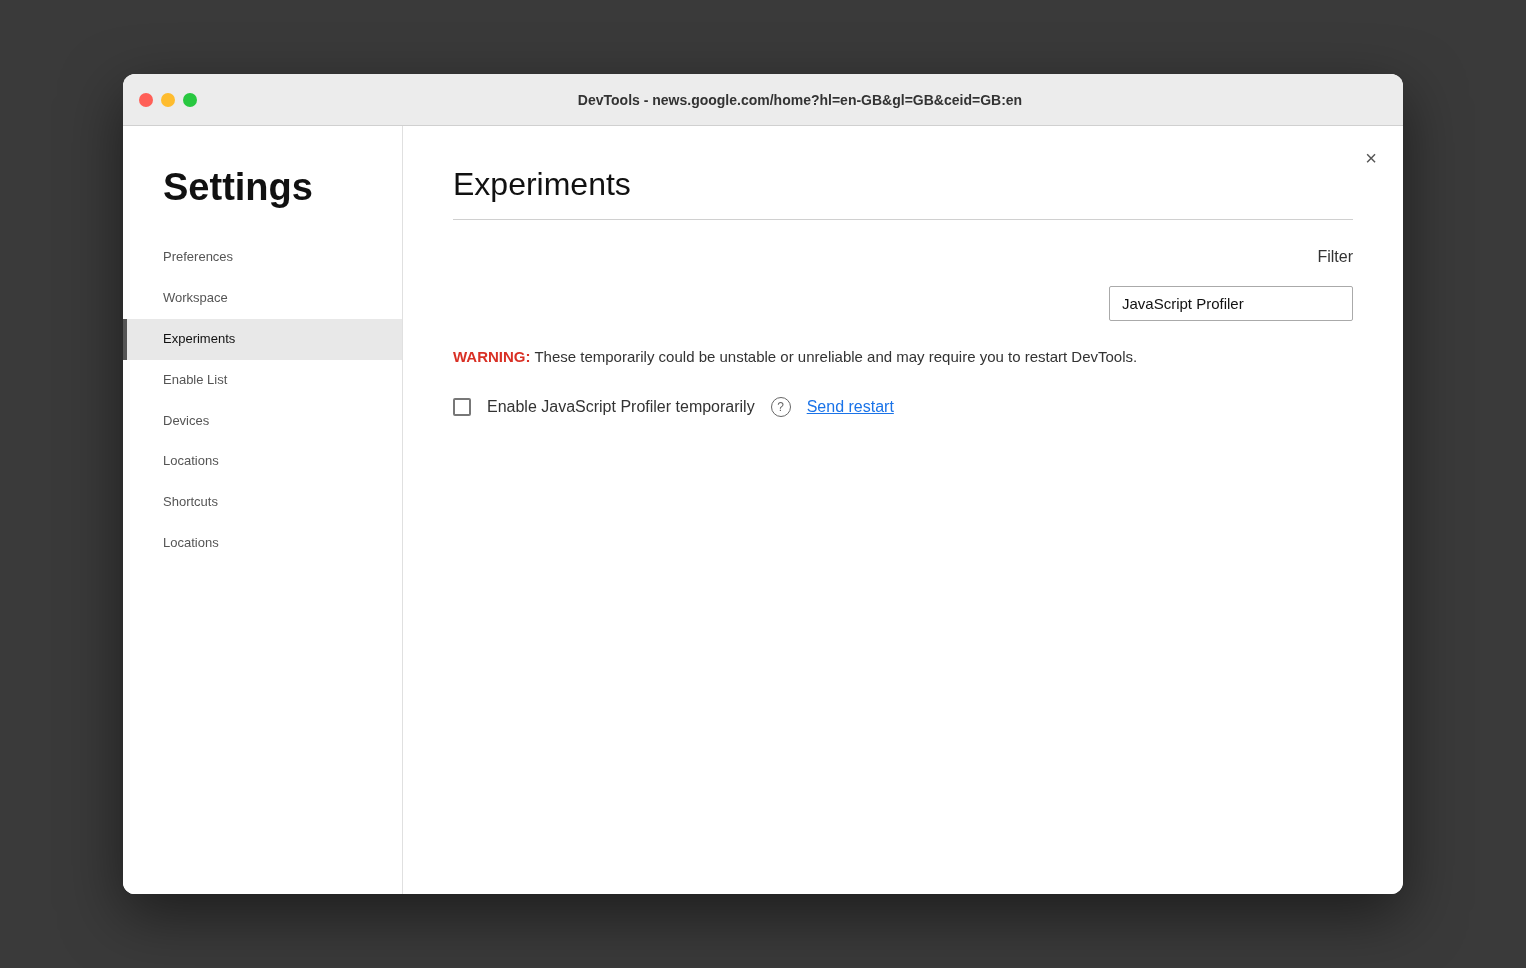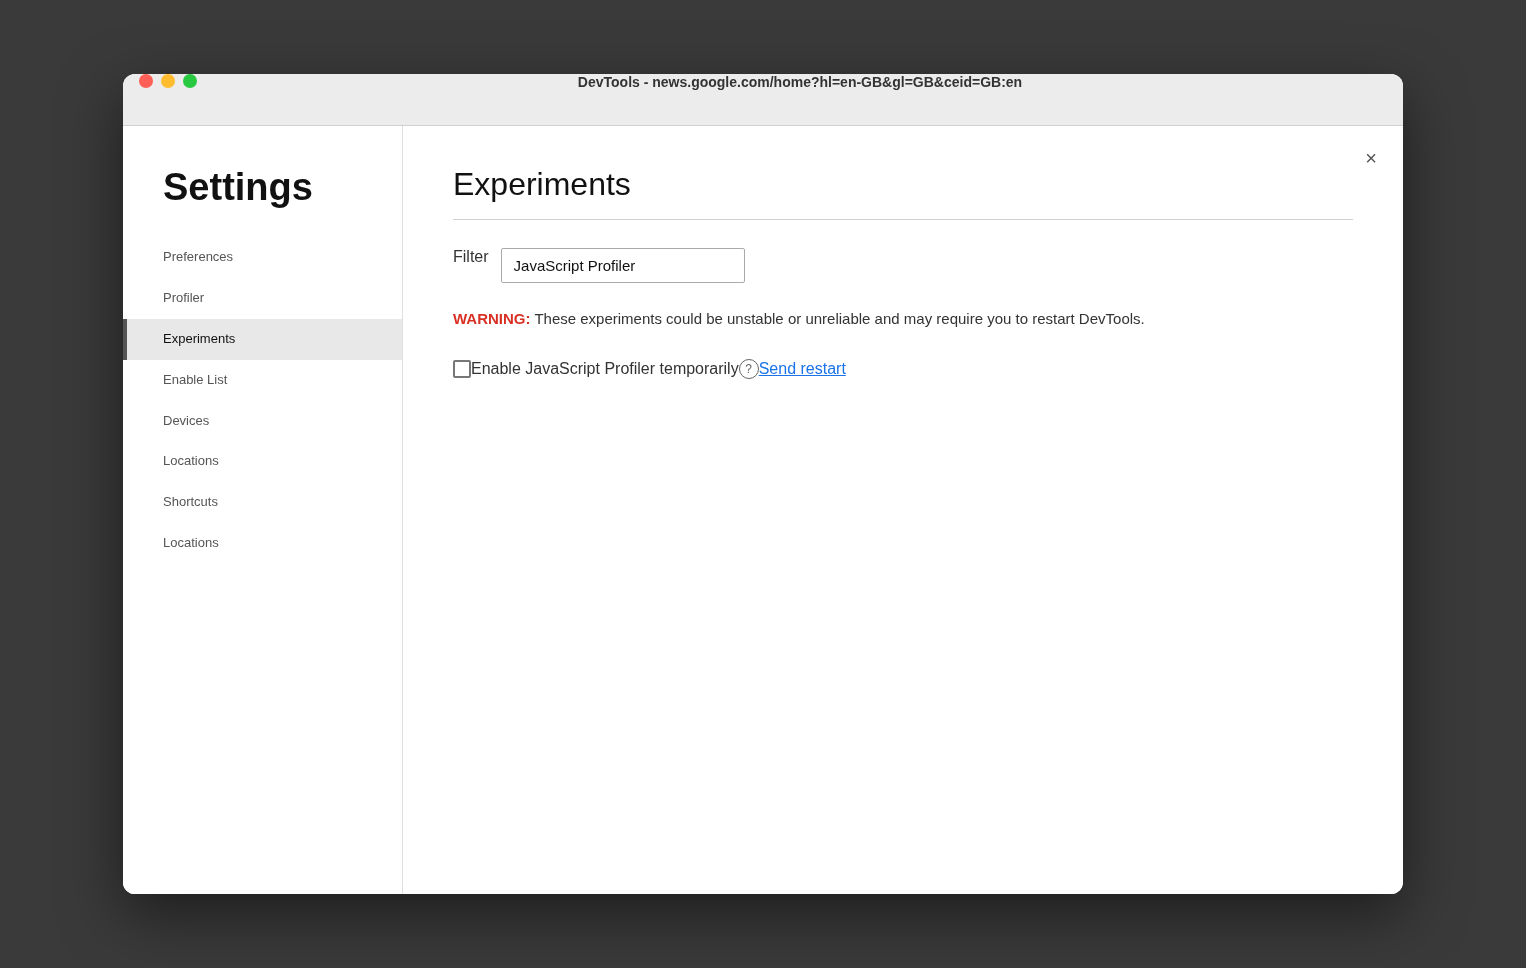--- a/index.html
+++ b/index.html
@@ -26,21 +26,21 @@
       box-shadow: 0 20px 60px rgba(0,0,0,0.5);
       overflow: hidden;
       display: flex;
       flex-direction: column;
     }
 
     .title-bar {
       background: #ececec;
       height: 52px;
       display: flex;
-      align-items: flex-start;
+      align-items: center;
       padding: 0 16px;
       flex-shrink: 0;
       border-bottom: 1px solid #d0d0d0;
     }
 
     .traffic-lights {
       display: flex;
       gap: 8px;
       margin-right: 16px;
     }
@@ -150,23 +150,24 @@
     }
 
     .divider {
       height: 1px;
       background: #d0d0d0;
       margin-bottom: 28px;
     }
 
     .filter-row {
       display: flex;
-      align-items: flex-start;
-      gap: 12px;
+      align-items: flex-end;
+      gap: 20px;
       margin-bottom: 24px;
+      flex-direction: column;
     }
 
     .filter-label {
       font-size: 16px;
       color: #333;
     }
 
     .filter-input {
       width: 244px;
       padding: 8px 12px;
@@ -188,21 +189,21 @@
     }
 
     .warning-label {
       color: #d93025;
       font-weight: 600;
     }
 
     .experiment-row {
       display: flex;
       align-items: center;
-      gap: 0;
+      gap: 16px;
       margin-bottom: 16px;
     }
 
     .experiment-checkbox {
       width: 18px;
       height: 18px;
       border: 2px solid #777;
       border-radius: 2px;
       background: #fff;
       flex-shrink: 0;
@@ -251,21 +252,21 @@
     <span class="title-text">DevTools - news.google.com/home?hl=en-GB&amp;gl=GB&amp;ceid=GB:en</span>
   </div>
 
   <div class="window-content">
     <div class="dialog-layout">
 
       <div class="sidebar">
         <div class="settings-title">Settings</div>
 
         <a class="nav-item">Preferences</a>
-        <a class="nav-item">Profiler</a>
+        <a class="nav-item">Workspace</a>
         <a class="nav-item active">Experiments</a>
         <a class="nav-item">Enable List</a>
         <a class="nav-item">Devices</a>
         <a class="nav-item">Locations</a>
         <a class="nav-item">Shortcuts</a>
         <a class="nav-item">Locations</a>
       </div>
 
       <div class="main-content">
         <button class="close-button">×</button>
@@ -273,21 +274,21 @@
         <h1 class="section-title">Experiments</h1>
         <div class="divider"></div>
 
         <div class="filter-row">
           <span class="filter-label">Filter</span>
           <input class="filter-input" type="text" value="JavaScript Profiler" style="">
         </div>
 
         <div class="warning-box">
           <p class="warning-text">
-            <span class="warning-label">WARNING:</span><span> These experiments could be unstable or unreliable and may require you to restart DevTools.</span>
+            <span class="warning-label">WARNING:</span><span> These temporarily could be unstable or unreliable and may require you to restart DevTools.</span>
           </p>
         </div>
 
         <div class="experiment-row">
           <input type="checkbox" class="experiment-checkbox" style="">
           <span class="experiment-label">Enable JavaScript Profiler temporarily</span>
           <span class="help-icon">?</span>
           <a class="send-feedback-link">Send restart</a>
         </div>
 

